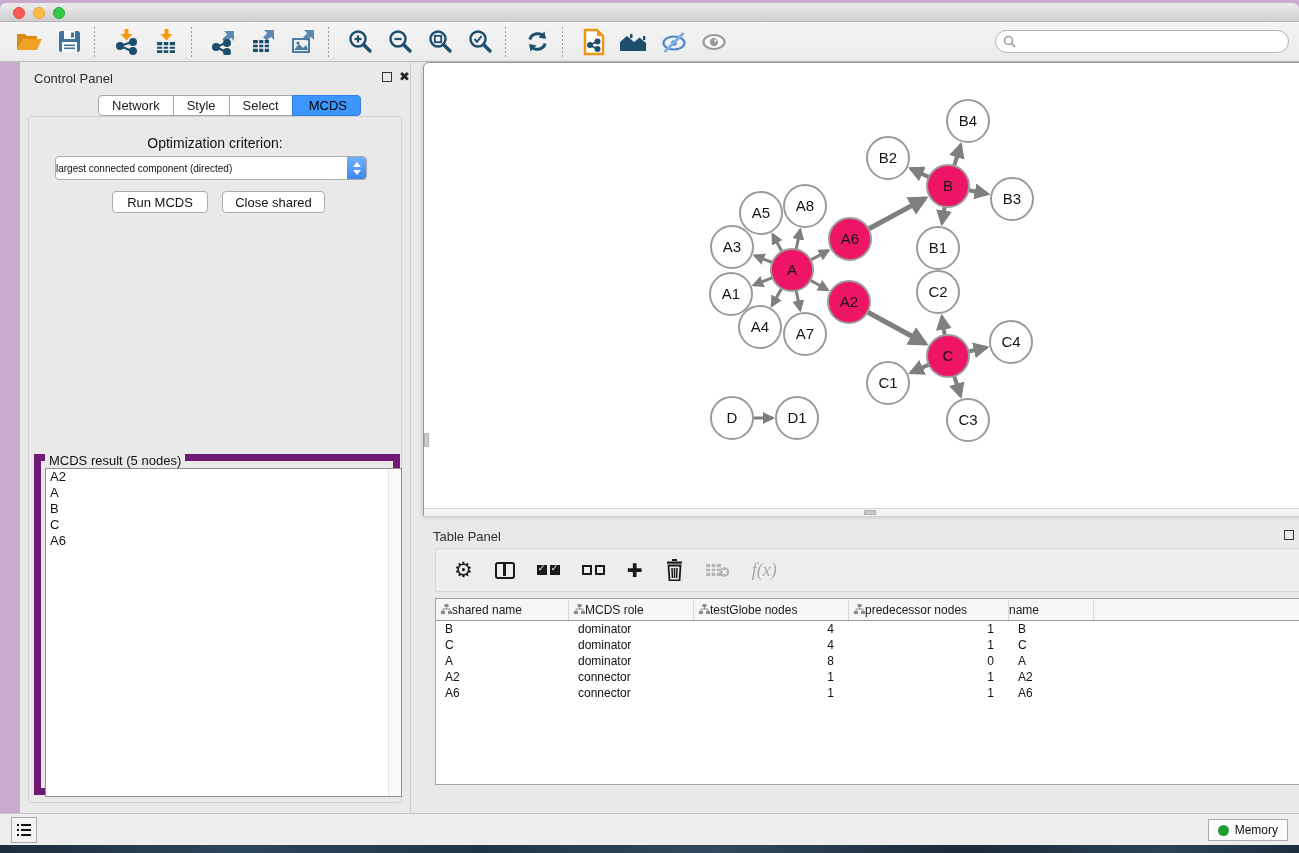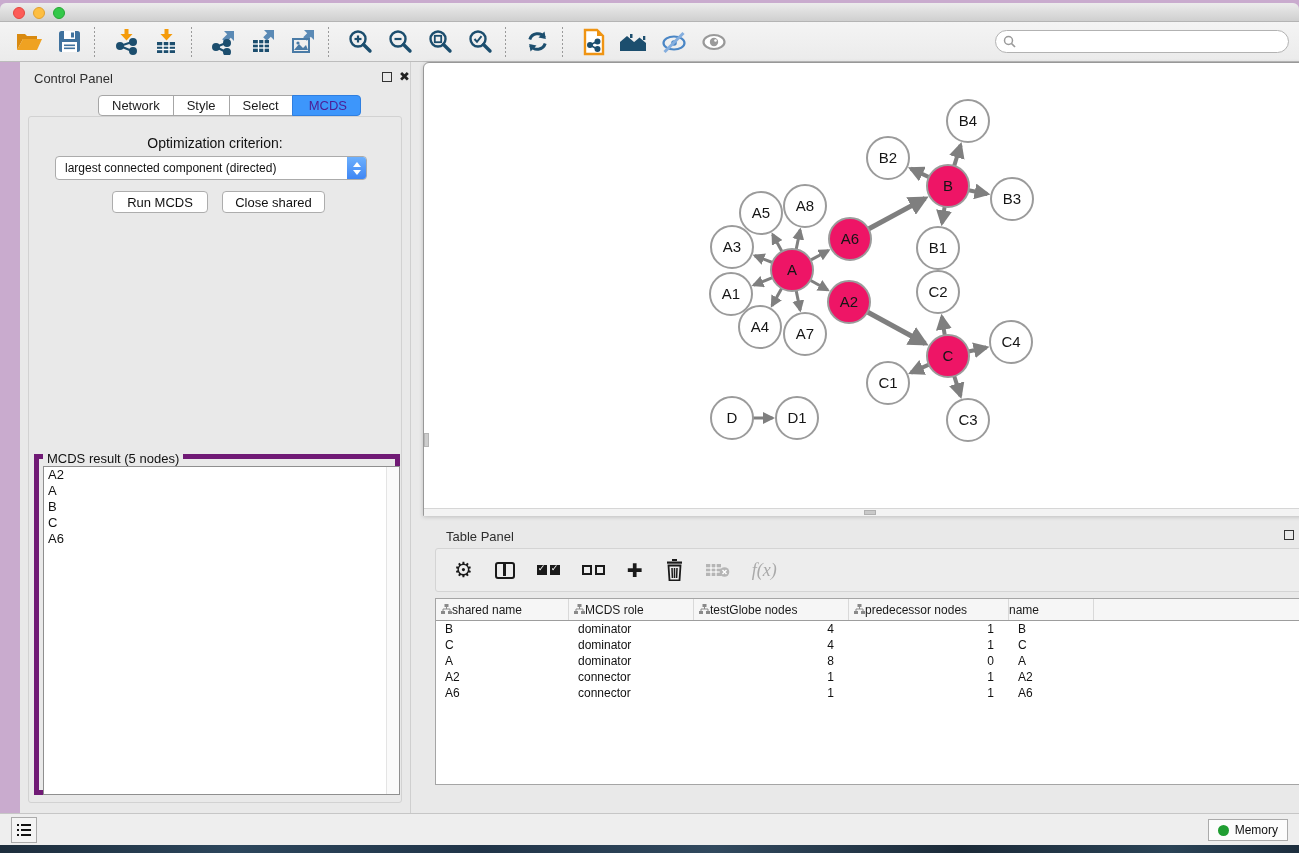--- a/index.html
+++ b/index.html
@@ -38,40 +38,40 @@
     border-right:1px solid #cfcfcf; }
   #cp-title { position:absolute; left:14px; top:9px; font-size:13px; color:#2e2e2e; }
   .float-btn { position:absolute; width:10px; height:10px; border:1.5px solid #333; background:transparent; }
   .close-btn { position:absolute; font-size:13px; color:#222; line-height:12px; font-weight:bold;
     font-family:"DejaVu Sans", sans-serif; }
   .seg { display:flex; }
   .seg-btn { height:21px; padding:0 13px; background:#fff; border:1px solid #a6a6a6;
     font-size:13px; color:#1c1c1c; display:flex; align-items:center; margin-left:-1px; }
   .seg-btn:first-child { border-radius:4px 0 0 4px; margin-left:0; }
   .seg-btn:last-child { border-radius:0 4px 4px 0; }
-  .seg-btn.active { background:#3d96fb; border-color:#2f7fe0; color:#4c1d95;padding-left:16px; }
+  .seg-btn.active { background:#3d96fb; border-color:#2f7fe0; color:#000000;padding-left:16px; }
   #cp-tabs { position:absolute; left:78px; top:33px; }
   #cp-body { position:absolute; left:8px; top:54px; width:374px; height:687px;
     background:#e9e9e9; border:1px solid #d2d2d2; border-radius:3px; }
   #opt-label { position:absolute; width:100%; text-align:center; top:73px; font-size:14px; color:#111; }
   #criterion { position:absolute; left:35px; top:94px; width:312px; height:24px; background:#fff;
     border:1px solid #ababab; border-radius:4px; display:flex; align-items:center; }
-  #criterion .val { flex:1; font-size:12px; padding-left:9px; color:#111; white-space:nowrap; }
+  #criterion .val { flex:1; font-size:10px; color:#111; white-space:nowrap; }
   #criterion .stepper { width:19px; height:22px; border-radius:0 3px 3px 0;
     background:linear-gradient(#6db0fd,#3f86f4); display:flex; flex-direction:column;
     align-items:center; justify-content:center; gap:3px; }
   .tri-up { width:0; height:0; border-left:4px solid transparent; border-right:4px solid transparent;
     border-bottom:5px solid #fff; }
   .tri-dn { width:0; height:0; border-left:4px solid transparent; border-right:4px solid transparent;
     border-top:5px solid #fff; }
   .push-btn { position:absolute; height:22px; background:#fff; border:1px solid #adadad;
     border-radius:4px; font-size:13px; color:#111; display:flex; align-items:center;
     justify-content:center; font-family:"Liberation Sans", sans-serif; }
   #mcds-fieldset { position:absolute; left:14px; top:392px; width:366px; height:341px;
-    border:5px solid #701a75; }
+    border:7px solid #701a75; }
   #mcds-legend { position:absolute; left:4px; top:-8px; background:#e9e9e9; padding:0 4px;
     font-size:13px; color:#111; }
   #mcds-list { position:absolute; left:4px; top:7px; width:357px; height:329px; background:#fff;
     border:1px solid #8f8f8f; font-size:13px; color:#111; overflow:hidden; }
   #mcds-list .item { padding:0 4px; height:16px; line-height:16px; }
   #mcds-scroll { position:absolute; right:0; top:0; width:13px; height:100%;
     background:#fafafa; border-left:1px solid #e4e4e4; }
 
   
   #net-window { position:absolute; left:403px; top:0; width:896px; height:454px;
@@ -90,21 +90,21 @@
   #net-vthumb { position:absolute; left:0; top:345px; width:5px; height:14px;
     background:#cdcdcd; border:1px solid #b5b5b5; }
   #net-grip { position:absolute; right:1px; bottom:1px; width:12px; height:12px;
     background:
       linear-gradient(135deg, transparent 48%, #b8b8b8 48% 55%, transparent 55%),
       linear-gradient(135deg, transparent 70%, #b8b8b8 70% 77%, transparent 77%); }
   #graph-svg text { font-family:"Liberation Sans", sans-serif; font-size:15px; fill:#151515; }
 
   
   #table-panel { position:absolute; left:403px; top:458px; width:896px; height:293px; }
-  #tp-title { position:absolute; left:23px; top:9px; font-size:13px; color:#2e2e2e; }
+  #tp-title { position:absolute; left:10px; top:9px; font-size:13px; color:#2e2e2e; }
   #tp-toolbar { position:absolute; left:12px; top:28px; width:875px; height:44px;
     background:#ededed; border:1px solid #d4d4d4; border-radius:3px;
     display:flex; align-items:center; }
   .tp-ico { margin-left:22px; display:flex; align-items:center; justify-content:center; flex:0 0 auto; }
   .glyph { font-family:"DejaVu Sans", sans-serif; color:#1a1a1a; }
   .chk { width:10px; height:10px; display:inline-block; }
   .chk.on { background:#1a1a1a; position:relative; }
   .chk.on::after { content:"✓"; position:absolute; left:1px; top:-2px; color:#fff; font-size:9px; }
   .chk.off { border:2px solid #1a1a1a; background:transparent; }
   .split-ico { width:20px; height:17px; border:2.5px solid #1a1a1a; border-radius:3px; position:relative; }

